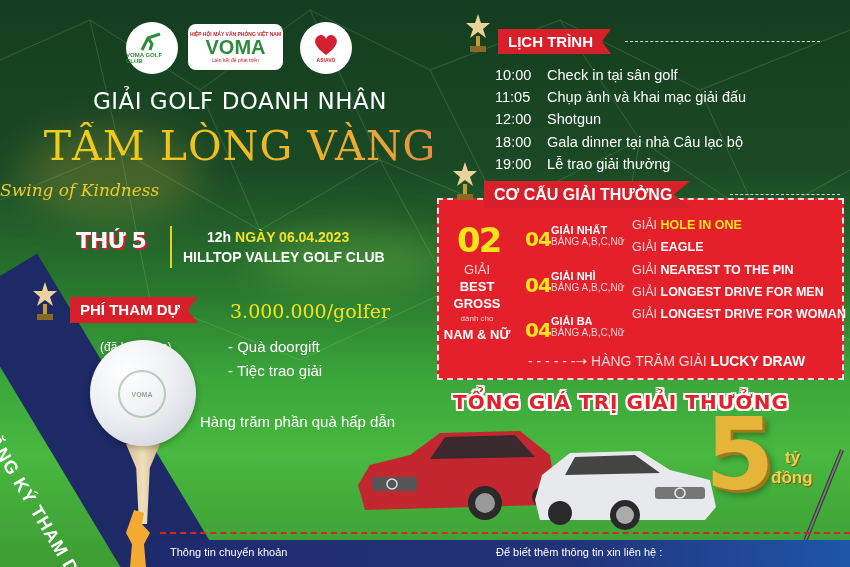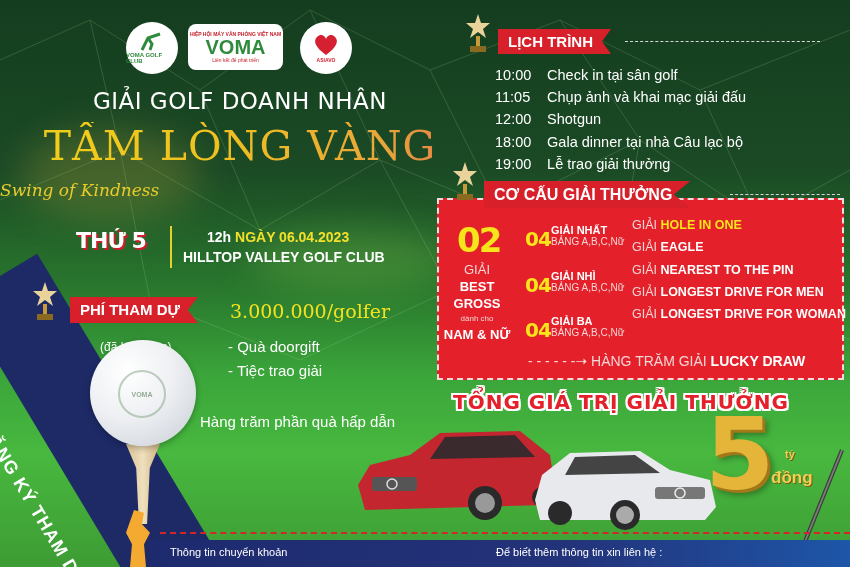--- a/index.html
+++ b/index.html
@@ -81,21 +81,21 @@
   .lucky { position: absolute; left: 528px; top: 353px; color: #fff; font-size: 14px; white-space: nowrap; }
   .lucky .pre { color: #f5d5d5; }
 
   .total { position: absolute; left: 453px; top: 390px; color: #e4202a; font-weight: bold; font-size: 20px;
     font-family: "DejaVu Sans", sans-serif; letter-spacing: 1px;
     text-shadow: -2px -2px 0 #fff, 2px -2px 0 #fff, -2px 2px 0 #fff, 2px 2px 0 #fff, 0 2px 0 #fff, 2px 0 0 #fff, -2px 0 0 #fff, 0 -2px 0 #fff; }
 
   .car { position: absolute; }
   .five { position: absolute; left: 705px; top: 405px; font-size: 100px; font-weight: bold; font-family: "DejaVu Sans", sans-serif;
     color: #e5b53a; text-shadow: 3px 3px 0 #a07818, 5px 5px 6px rgba(0,0,0,.35); line-height: 100px; }
-  .ty { position: absolute; left: 785px; top: 448px; color: #f0cf52; font-weight: bold; font-size: 11px; text-shadow: 1px 1px 0 #7a5a12; }
+  .ty { position: absolute; left: 785px; top: 448px; color: #f0cf52; font-weight: bold; font-size: 17px; text-shadow: 1px 1px 0 #7a5a12; }
   .dong { position: absolute; left: 771px; top: 468px; color: #f0cf52; font-weight: bold; font-size: 17px; text-shadow: 1px 1px 0 #7a5a12; }
 
   .dash-bottom { position: absolute; left: 160px; top: 532px; width: 690px; border-top: 2px dashed #d4252d; }
   .footer { position: absolute; left: 150px; top: 540px; width: 700px; height: 27px;
     background: linear-gradient(90deg, #1e2a6e 0%, #23337a 60%, #1e56a8 100%); }
   .footer-left { position: absolute; left: 170px; top: 546px; color: #fff; font-size: 11px; font-family: "Liberation Sans Narrow", "Liberation Sans", sans-serif; }
   .footer-right { position: absolute; left: 496px; top: 546px; color: #fff; font-size: 11px; }
   .golfer { position: absolute; left: 118px; top: 510px; width: 40px; height: 57px; background: #f4a930;
     clip-path: polygon(40% 0, 65% 5%, 60% 25%, 80% 40%, 65% 60%, 70% 100%, 30% 100%, 35% 60%, 20% 40%, 30% 20%); }
   .club { position: absolute; left: 840px; top: 450px; width: 4px; height: 130px; background: linear-gradient(90deg,#222,#888,#222);

